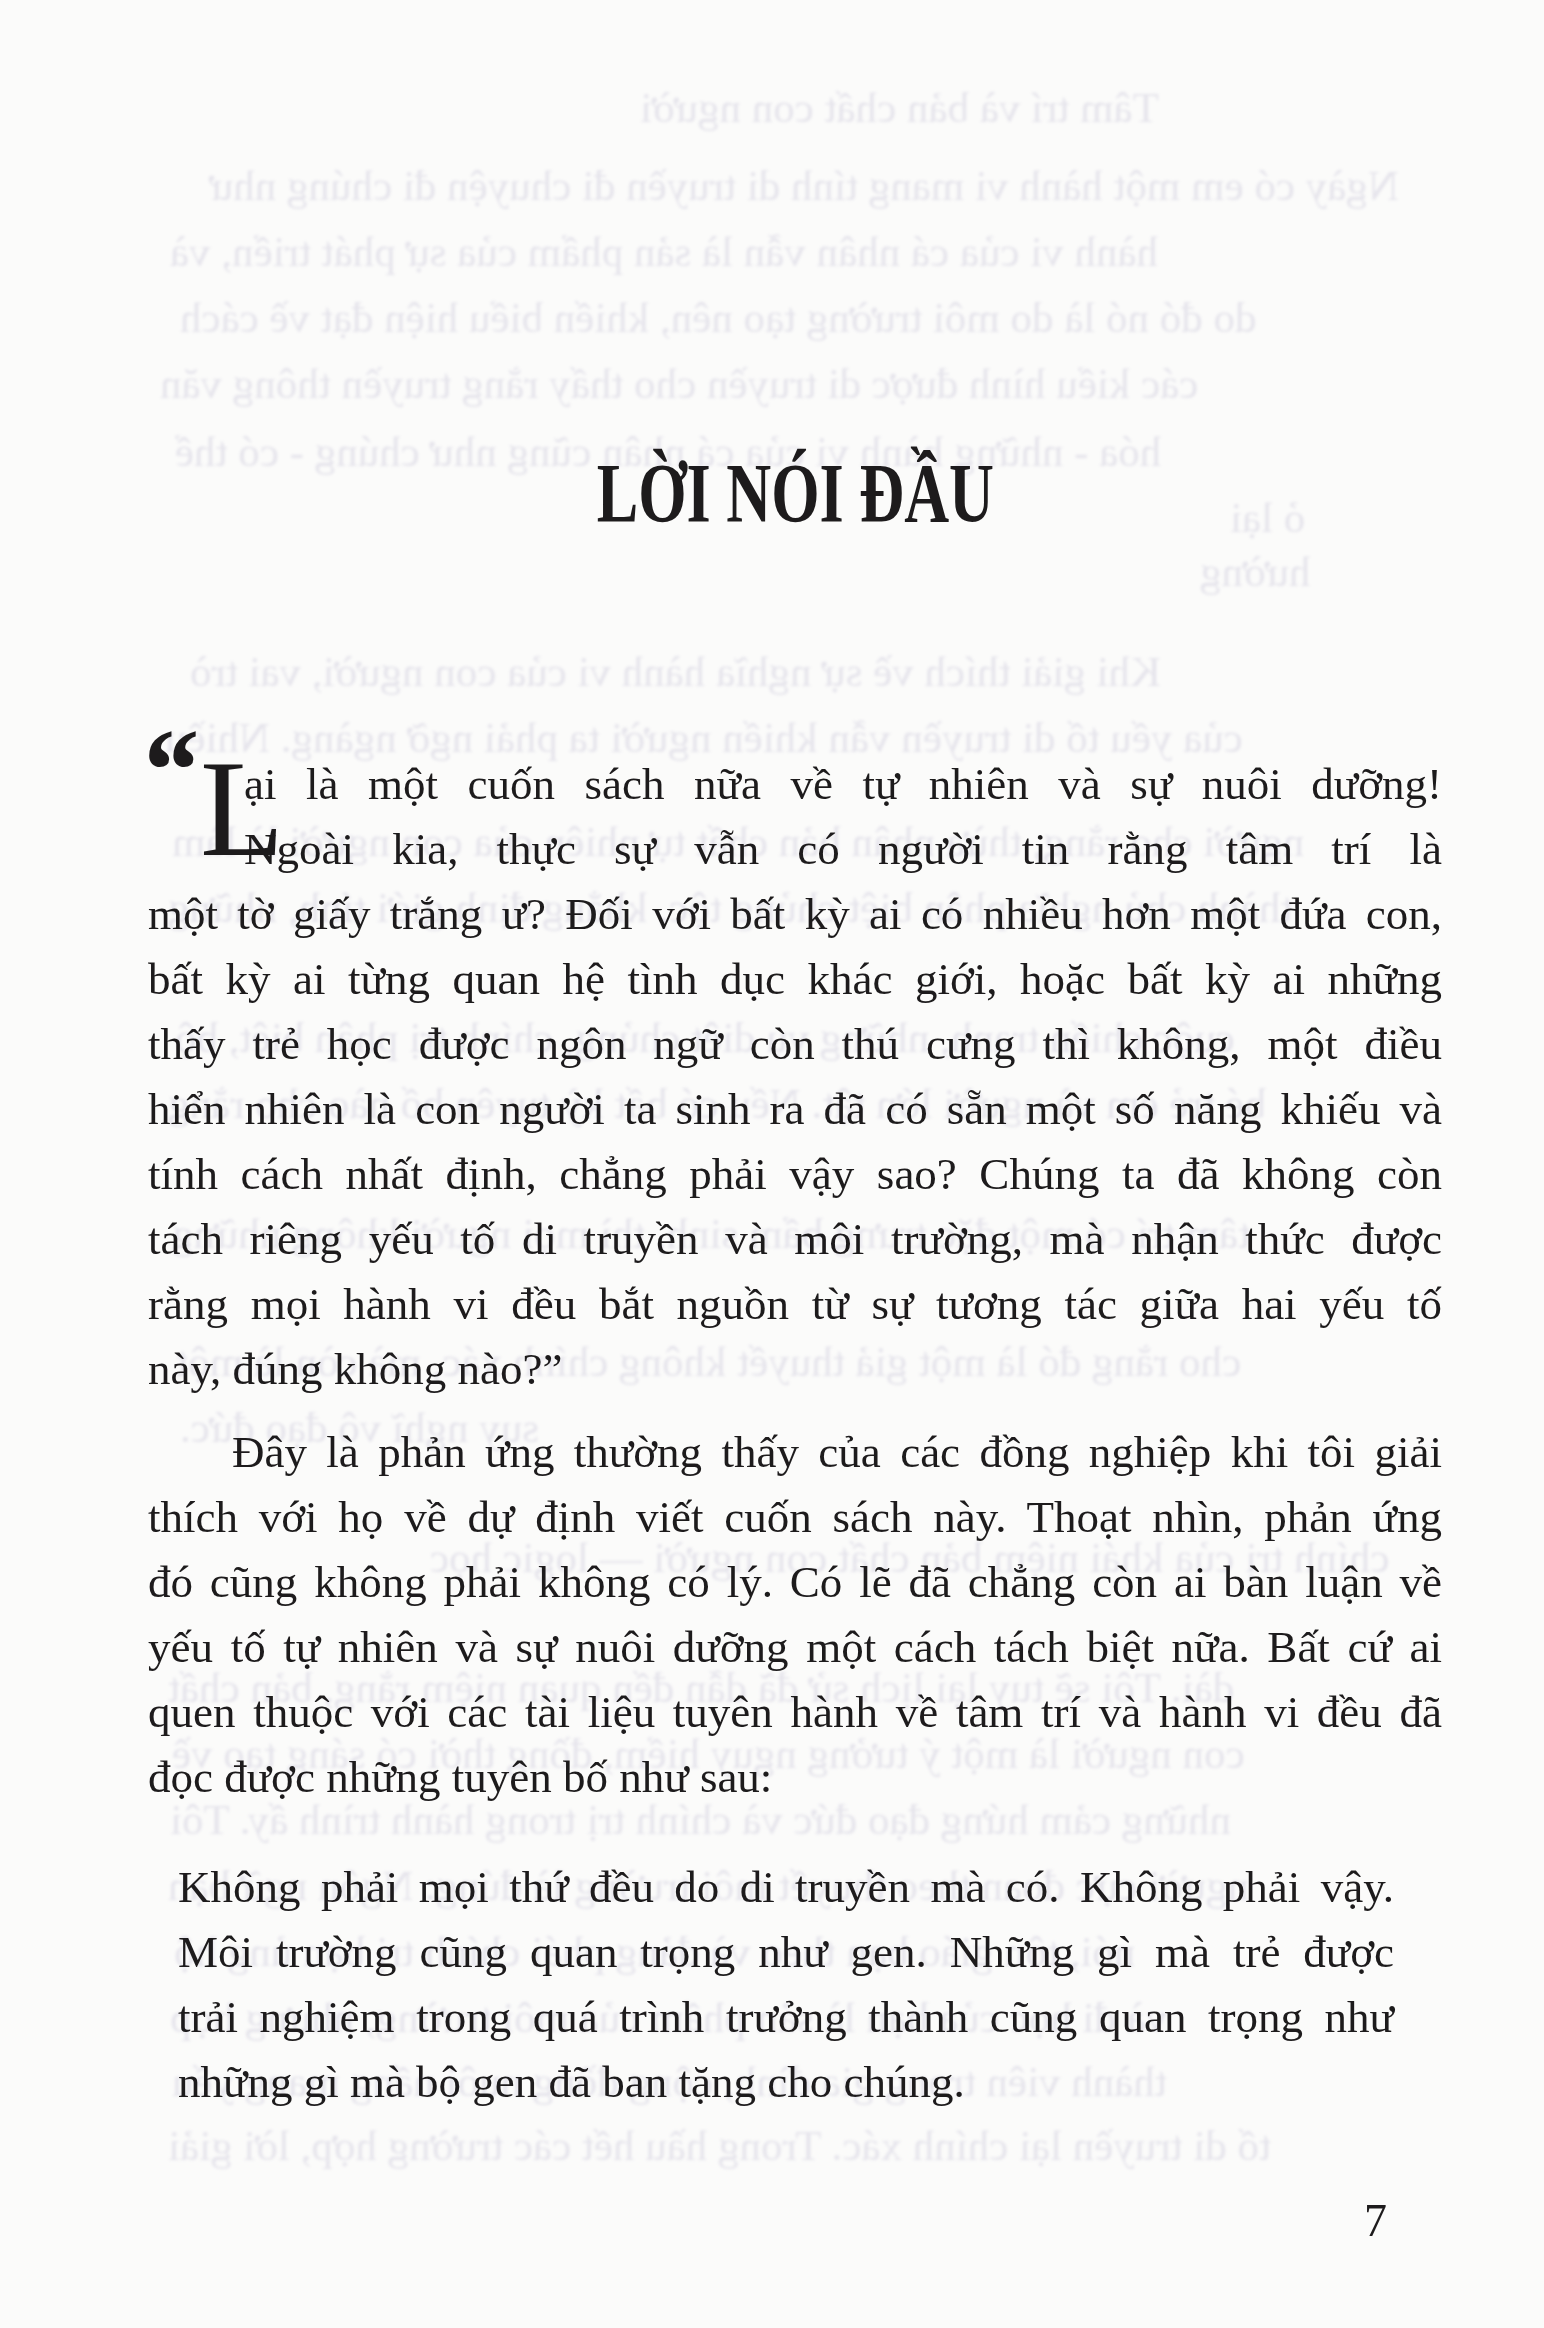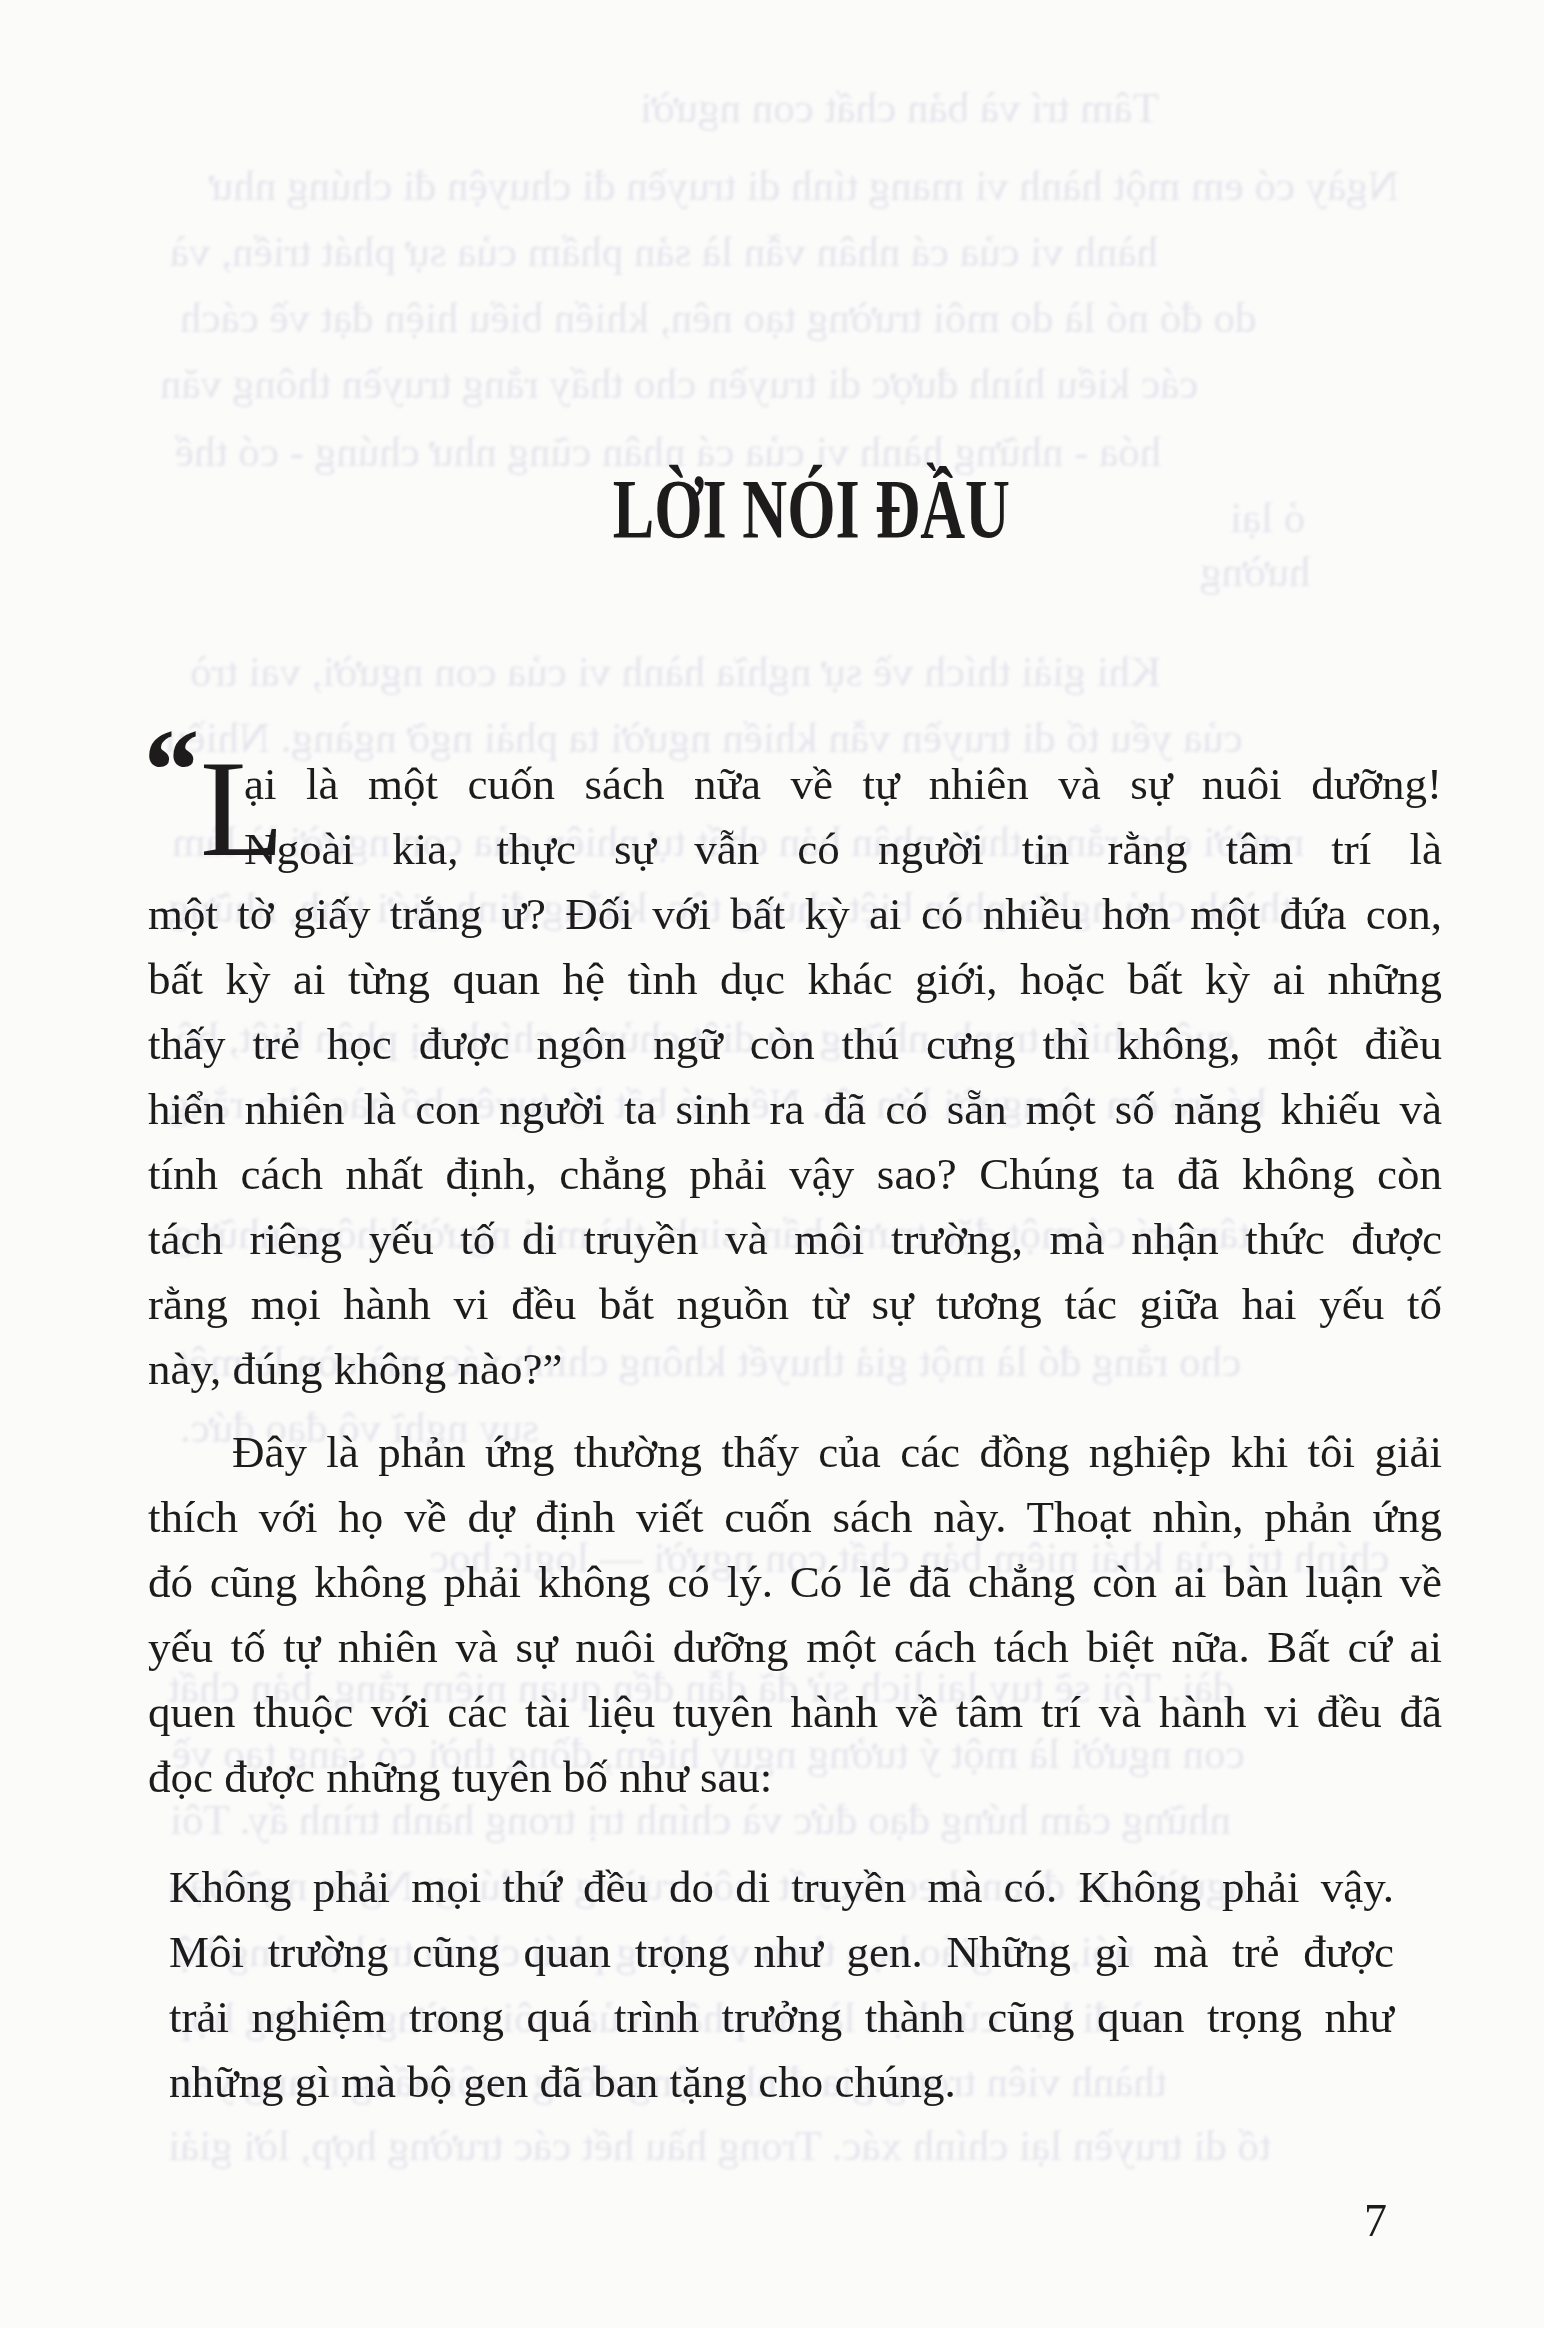--- a/index.html
+++ b/index.html
@@ -29,21 +29,21 @@
     opacity:.18;
     filter:blur(1.6px);
     font-size:43px;
     line-height:1.1;
     white-space:nowrap;
   }
   
   .title{
     position:absolute;z-index:2;
     top:446px;left:148px;width:1294px;
-    margin:16px;
+    margin:0;
     text-align:center;
     font-size:84px;
     font-weight:700;
     line-height:1.15;
     letter-spacing:0px;
   }
   .title .squeeze{display:inline-block;transform:scaleX(.74);transform-origin:center;}
   .body-block{
     position:absolute;z-index:2;
     top:752px;left:148px;width:1294px;
@@ -65,21 +65,21 @@
   .oq{
     position:absolute;top:-40px;left:-10px;
     font-size:118px;font-style:italic;font-weight:700;
     letter-spacing:-6px;line-height:1;
   }
   .dc{
     position:absolute;top:-12px;left:52px;
     font-size:138px;line-height:1;font-weight:400;
   }
   .para2{margin-top:18px;}
-  .quote{margin-top:45px;margin-left:21px;margin-right:48px;}
+  .quote{margin-top:45px;margin-left:30px;margin-right:48px;}
   .pagenum{
     position:absolute;z-index:2;
     top:2194px;left:1364px;
     font-size:46px;
   }
 </style>
 </head>
 <body>
 
 <div class="page">

